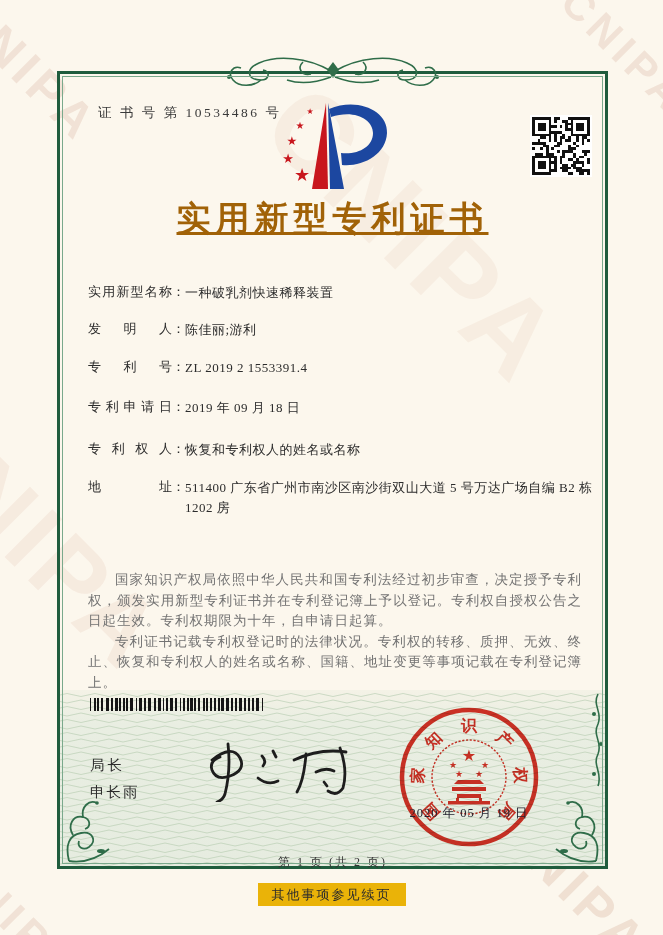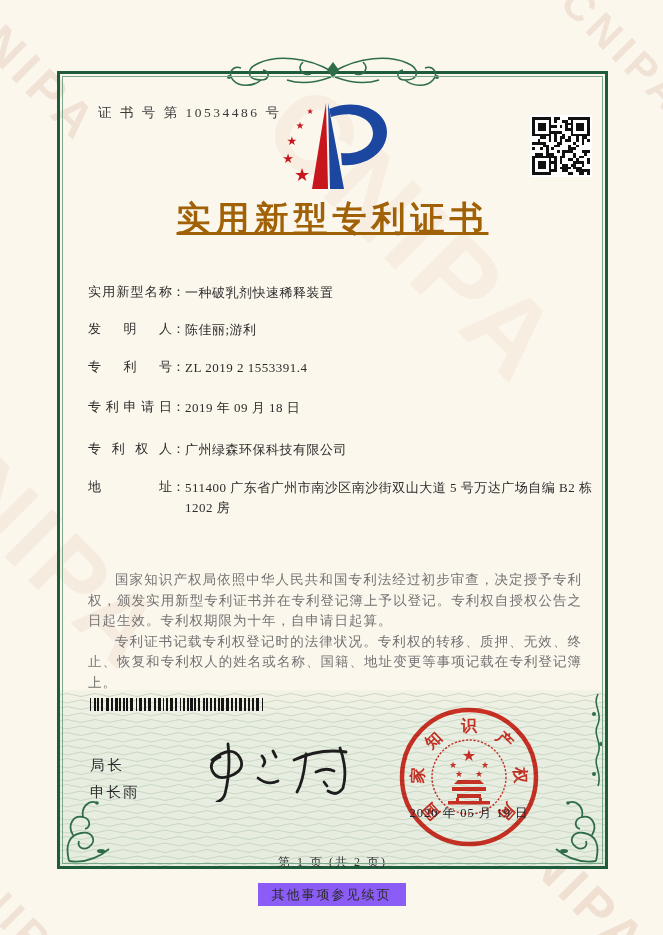--- a/index.html
+++ b/index.html
@@ -59,21 +59,21 @@
 
   .seal{position:absolute;left:336px;top:630px;width:146px;height:146px;
         mix-blend-mode:multiply;opacity:.95;}
   .seal-date{position:absolute;left:336px;top:731px;width:146px;text-align:center;
         font-size:12.5px;letter-spacing:1px;color:#23232f;}
 
   .page-number{position:absolute;left:0;right:0;top:780px;text-align:center;
         font-size:12px;letter-spacing:2px;color:#333;}
 
   .note{position:absolute;left:0;right:0;top:886px;text-align:center;font-size:13px;letter-spacing:2px;}
-  .note span{background:#8b5cf6;padding:4px 14px;color:#2c2c2c;}
+  .note span{background:#eab308;padding:4px 14px;color:#2c2c2c;}
 </style>
 </head>
 <body>
 
 <div class="page">
 
   <div class="wm wm1">CNIPA</div>
   <div class="wm wm2">CNIPA</div>
   <div class="wm wm3">CNIPA</div>
   <div class="wm wm4">CNIPA</div>
@@ -260,21 +260,21 @@
     <div class="frow r1">
       <span class="flabel">发明人</span><span class="fcolon">：</span><span class="fvalue">陈佳丽;游利</span>
     </div>
     <div class="frow r2">
       <span class="flabel">专利号</span><span class="fcolon">：</span><span class="fvalue">ZL 2019 2 1553391.4</span>
     </div>
     <div class="frow r3">
       <span class="flabel">专利申请日</span><span class="fcolon">：</span><span class="fvalue">2019 年 09 月 18 日</span>
     </div>
     <div class="frow r4">
-      <span class="flabel">专利权人</span><span class="fcolon">：</span><span class="fvalue">广州绿森环保科技有限公司</span>
+      <span class="flabel">专利权人</span><span class="fcolon">：</span><span class="fvalue">恢复和专利权人的姓名或名称</span>
     </div>
     <div class="frow r5">
       <span class="flabel">地址</span><span class="fcolon">：</span><span class="fvalue">511400 广东省广州市南沙区南沙街双山大道 5 号万达广场自编 B2 栋 1202 房</span>
     </div>
 
     <div class="paras">
       <p>国家知识产权局依照中华人民共和国专利法经过初步审查，决定授予专利权，颁发实用新型专利证书并在专利登记簿上予以登记。专利权自授权公告之日起生效。专利权期限为十年，自申请日起算。</p>
       <p>专利证书记载专利权登记时的法律状况。专利权的转移、质押、无效、终止、恢复和专利权人的姓名或名称、国籍、地址变更等事项记载在专利登记簿上。</p>
     </div>
 

